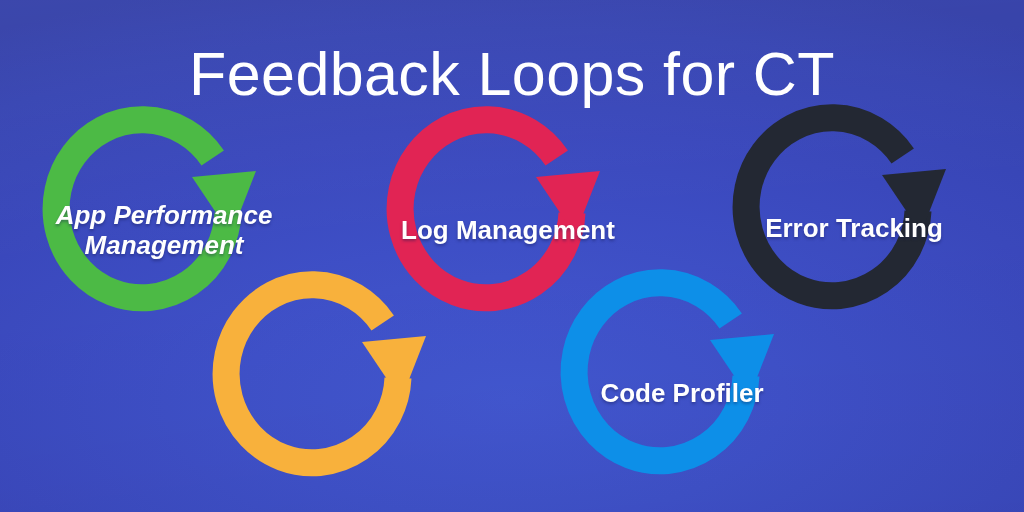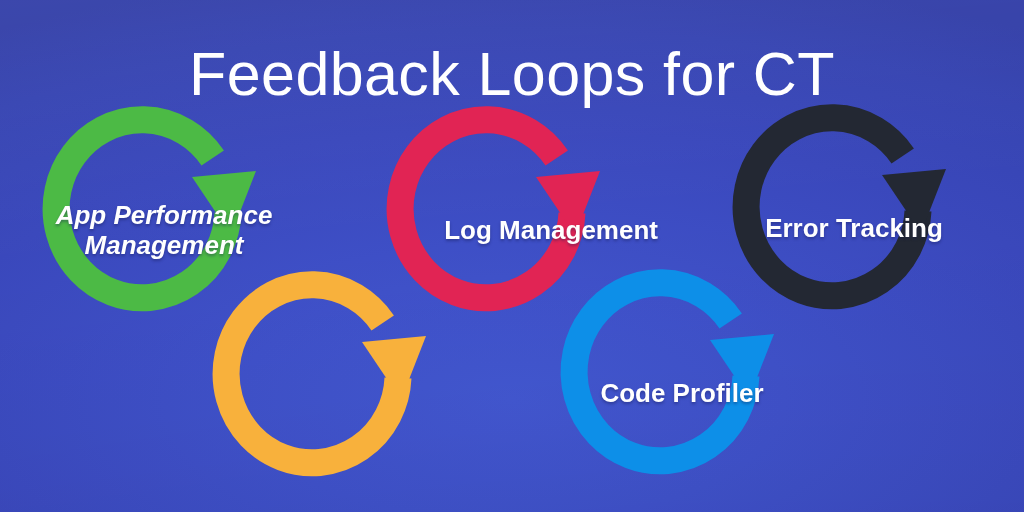--- a/index.html
+++ b/index.html
@@ -82,21 +82,21 @@
   
   #loop-apm        { left: 64px;  top: 127px; font-style: italic; }
   #loop-deploy     { left: 234px; top: 292px; }
   #loop-log        { left: 408px; top: 127px; }
   #loop-profiler   { left: 582px; top: 290px; }
   #loop-error      { left: 754px; top: 125px; }
 
   
   #label-apm      { width: 300px; }
   #label-deploy   { width: 230px; }
-  #label-log      { width: 300px; text-align: right; }
+  #label-log      { width: 300px; }
   #label-profiler { width: 230px; }
   #label-error    { width: 250px; }
 </style>
 </head>
 <body>
 
 <div id="canvas">
 
   <div id="bg"></div>
   <div id="bg-sheen"></div>

